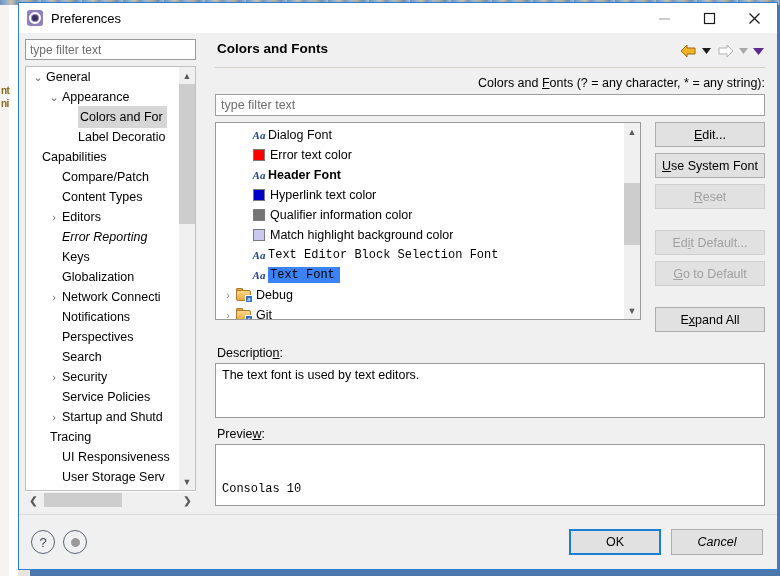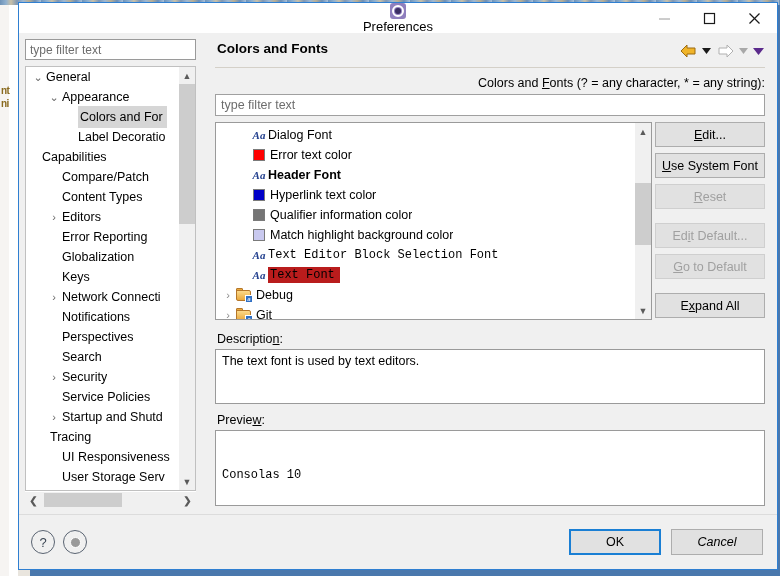--- a/index.html
+++ b/index.html
@@ -46,21 +46,20 @@
     border: 1px solid #2f7fd1;
     box-sizing: border-box;
     display: flex; flex-direction: column;
   }
   
   #titlebar {
     height: 30px; min-height: 30px;
     background: #ffffff;
     display: flex; align-items: center;
     position: relative;
-    flex-direction: column;
   }
   #title-icon {
     width: 16px; height: 16px; margin-left: 8px; margin-right: 8px;
     position: relative;
     flex: none;
   }
   #title-icon .outer {
     position: absolute; inset: 0;
     background: #8f7fbe;
     border-radius: 3px;
@@ -222,21 +221,21 @@
     font-size: 12.5px;
     color: #6d6d6d;
     padding: 0 5px;
     display: flex; align-items: center;
     margin-bottom: 6px;
     font-family: "Liberation Sans", sans-serif;
   }
   #page-filter::placeholder { color: #6d6d6d; }
 
   
-  #listrow { display: flex; gap: 3px; }
+  #listrow { display: flex; gap: 14px; }
   #listbox {
     flex: 1;
     height: 198px;
     background: #fff;
     border: 1px solid #9a9a9a;
     box-sizing: border-box;
     position: relative;
     overflow: hidden;
     min-width: 0;
   }
@@ -288,40 +287,40 @@
     position: absolute; right: -1px; bottom: -1px;
     width: 8px; height: 8px;
     background: #2f6fc4; border: 1px solid #fff;
     color: #fff; font-size: 6px; line-height: 6px;
     text-align: center; font-style: italic;
     box-sizing: border-box;
   }
   .lrow .ltext { overflow: hidden; }
   .lrow .ltext.mono { font-family: "Liberation Mono", monospace; font-size: 12px; }
   .lrow .ltext.bold { font-weight: bold; }
-  .lrow.sel .ltext { background: #b91c1c; padding: 1px 5px 1px 2px; }
+  .lrow.sel .ltext { background: #3b82f6; padding: 1px 5px 1px 2px; }
 
   #listbtns {
     width: 110px; min-width: 110px;
     display: flex; flex-direction: column;
   }
   .btn {
     height: 25px;
     background: #e1e1e1;
     border: 1px solid #adadad;
     box-sizing: border-box;
     font-size: 12.5px;
     font-family: "Liberation Sans", sans-serif;
     color: #000;
     display: flex; align-items: center; justify-content: center;
     margin-bottom: 6px;
   }
   .btn.disabled { color: #a0a0a0; border-color: #cfcfcf; background: #e1e1e1; }
   .btn u { text-decoration: underline; }
-  .btn.gap { margin-top: 8px; }
+  .btn.gap { margin-top: 15px; }
 
   
   #desc-label { font-size: 12.5px; margin: 8px 0 3px 2px; }
   #desc-box {
     height: 55px;
     background: #fff;
     border: 1px solid #9a9a9a;
     box-sizing: border-box;
     font-size: 12.5px;
     padding: 4px 6px;
@@ -458,31 +457,31 @@
               <span class="tlabel">Compare/Patch</span>
             </div>
             <div class="tnode" style="padding-left: 20px;">
               <span class="twisty"></span>
               <span class="tlabel">Content Types</span>
             </div>
             <div class="tnode" style="padding-left: 20px;">
               <span class="twisty">›</span>
               <span class="tlabel">Editors</span>
             </div>
-            <div class="tnode" style="padding-left: 20px;">
+            <div class="tnode" style="padding-left: 20px; font-style: italic;">
               <span class="twisty"></span>
               <span class="tlabel">Error Reporting</span>
             </div>
             <div class="tnode" style="padding-left: 20px;">
               <span class="twisty"></span>
+              <span class="tlabel">Keys</span>
+            </div>
+            <div class="tnode" style="padding-left: 20px;">
+              <span class="twisty"></span>
               <span class="tlabel">Globalization</span>
-            </div>
-            <div class="tnode" style="padding-left: 20px;">
-              <span class="twisty"></span>
-              <span class="tlabel">Keys</span>
             </div>
             <div class="tnode" style="padding-left: 20px;">
               <span class="twisty">›</span>
               <span class="tlabel">Network Connecti</span>
             </div>
             <div class="tnode" style="padding-left: 20px;">
               <span class="twisty"></span>
               <span class="tlabel">Notifications</span>
             </div>
             <div class="tnode" style="padding-left: 20px;">

